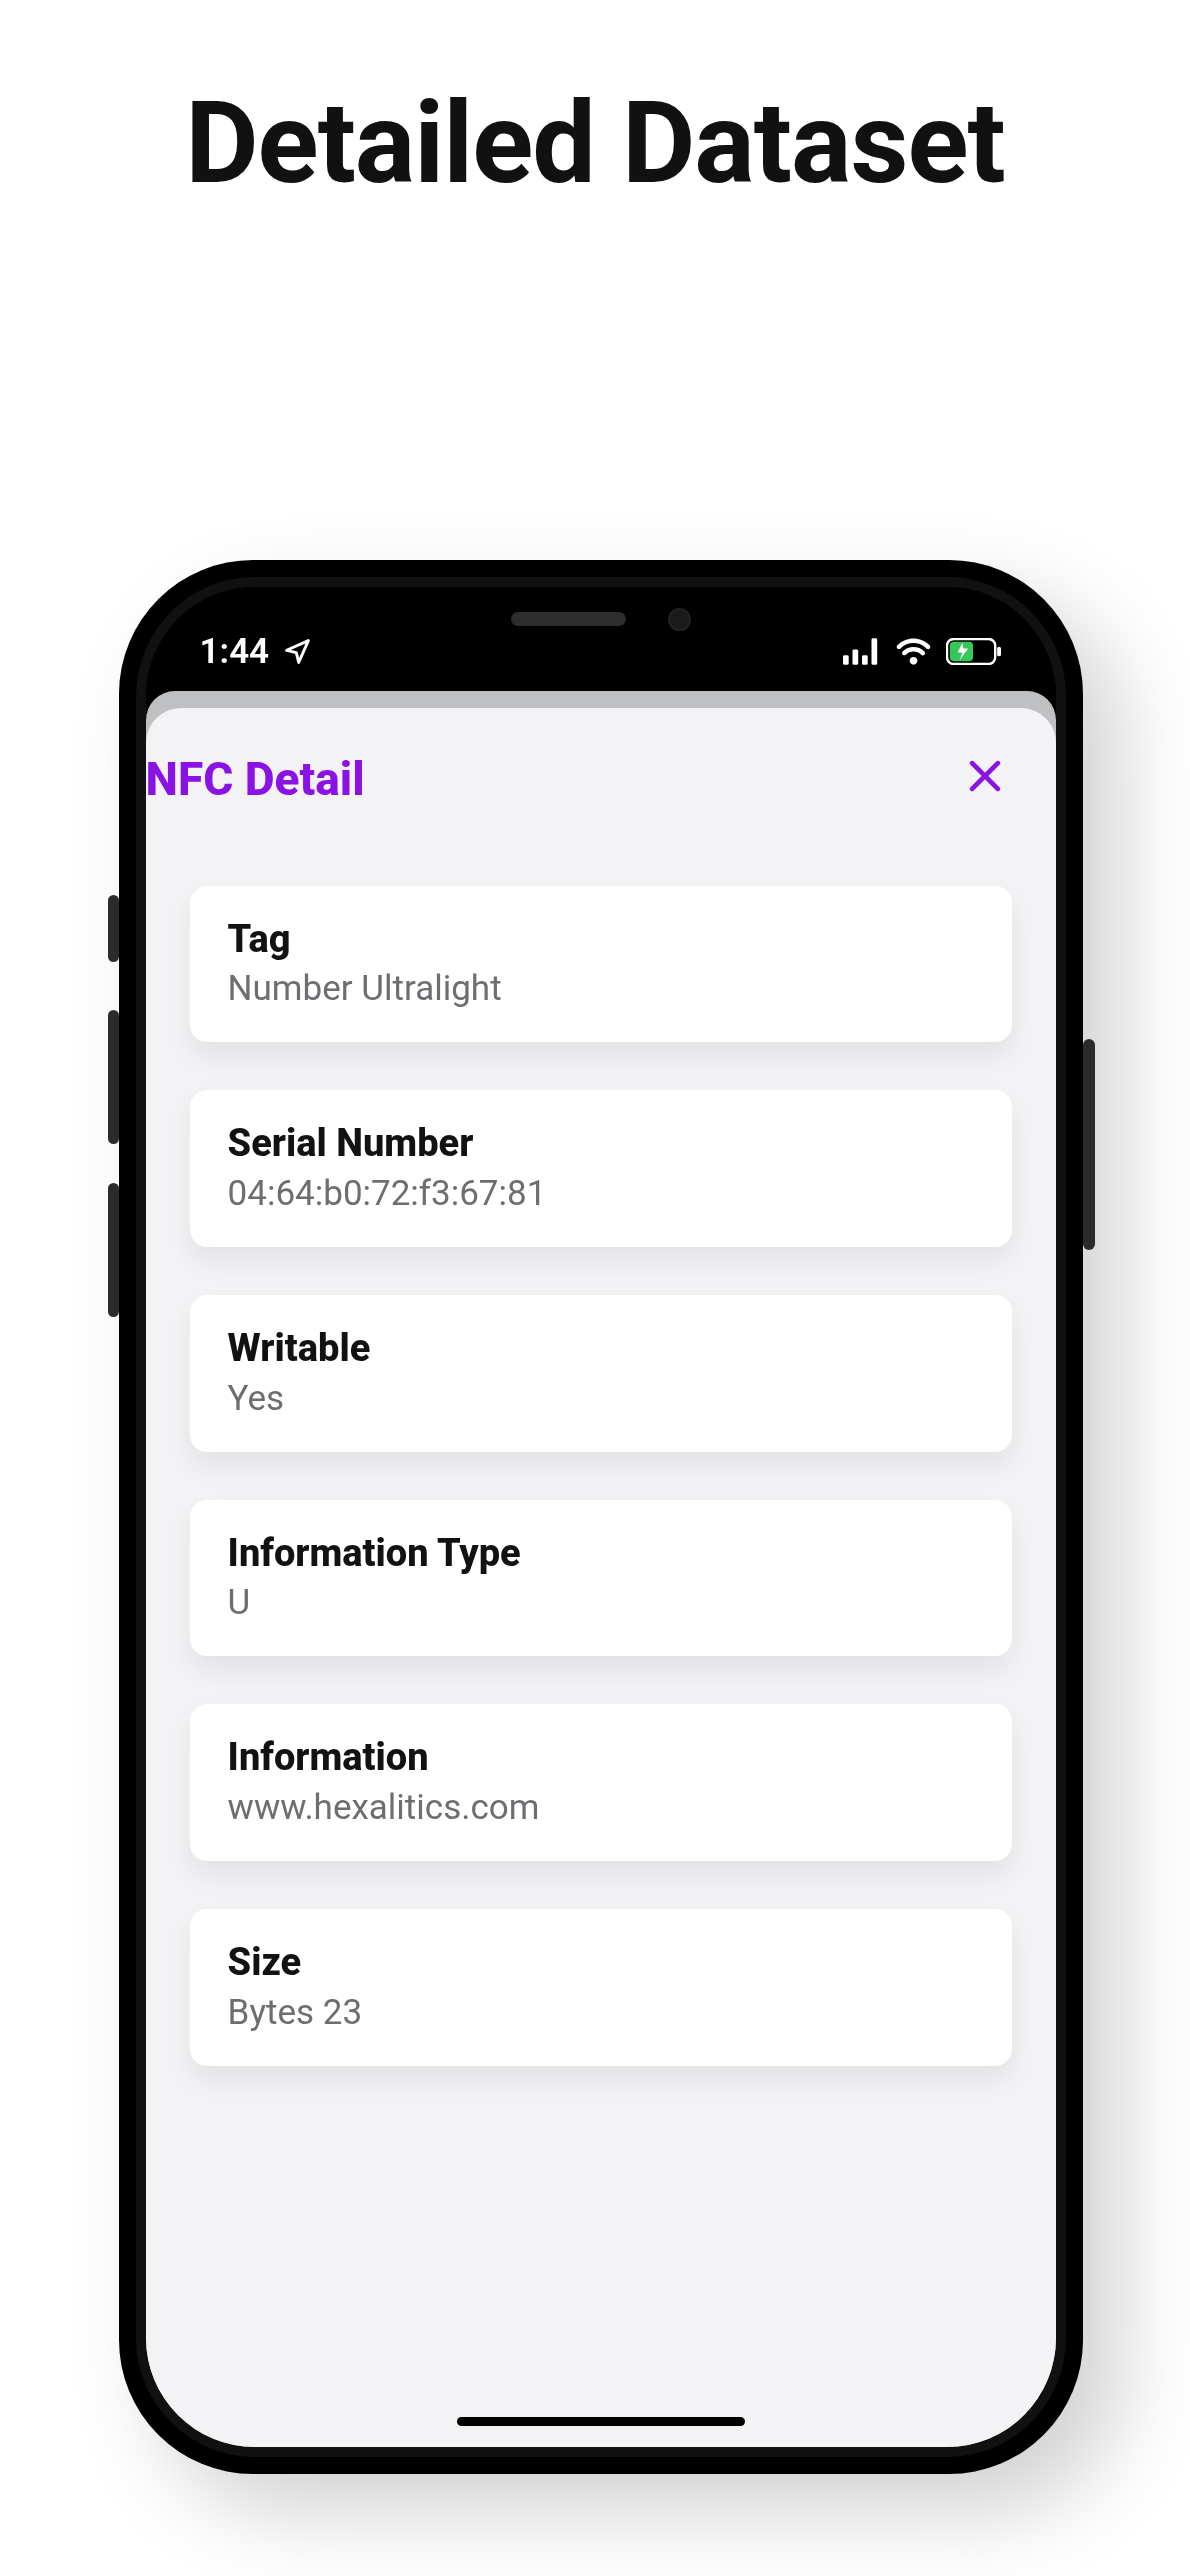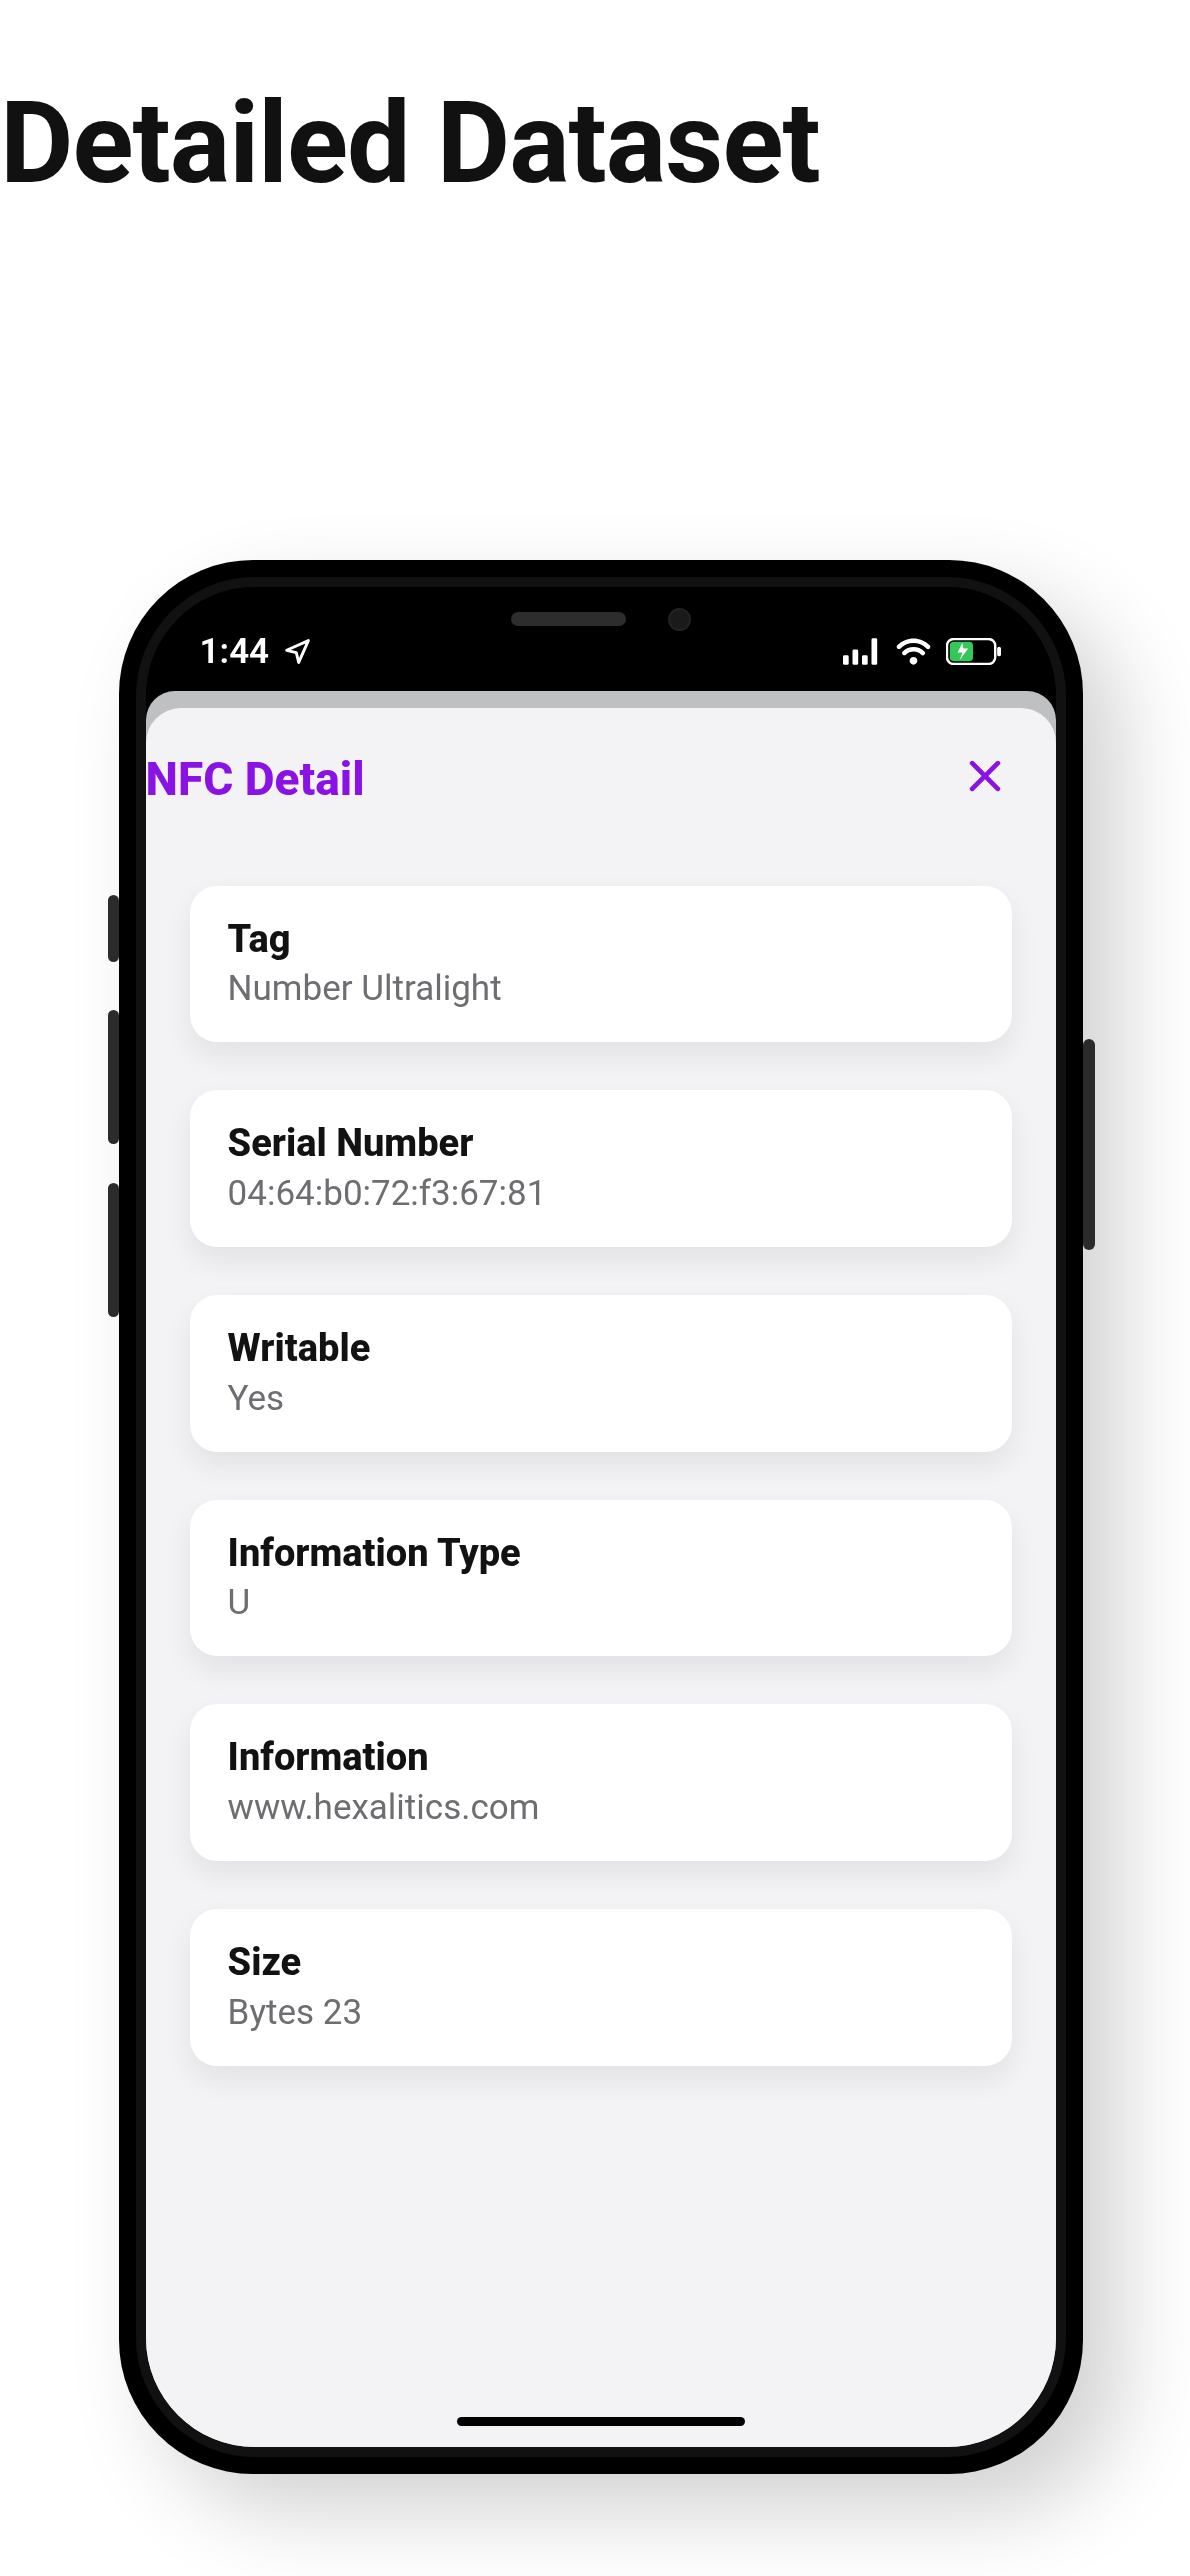--- a/index.html
+++ b/index.html
@@ -4,21 +4,21 @@
 <style>
   * { box-sizing: border-box; margin: 0; padding: 0; }
   html, body { width: 1190px; height: 2576px; }
   body {
     background: #ffffff;
     font-family: -apple-system, 'Segoe UI', Roboto, Helvetica, Arial, sans-serif;
     -webkit-font-smoothing: antialiased;
   }
 
   .page-title {
-    text-align: left;
+    text-align: center;
     font-size: 113px;
     font-weight: 700;
     color: #111;
     margin-top: 77px;
     letter-spacing: -1px;
   }
 
   .phone-wrap {
     position: absolute;
     top: 560px;
@@ -115,21 +115,21 @@
     width: 54px; height: 54px;
     background:transparent;
     border:none;
     cursor:pointer;
     color:#8a12e4;
   }
 
   .cards { padding: 38px 44px 0 44px; }
   .card {
     background:#fff;
-    border-radius: 27px;
+    border-radius: 17px;
     padding: 31px 38px 33px 38px;
     margin-bottom: 48px;
     box-shadow: 0 13.4px 29px rgba(0,0,0,0.07);
   }
   .card-label {
     font-size: 38px;
     font-weight: 800;
     color:#121212;
     margin-bottom: 7.7px;
   }

